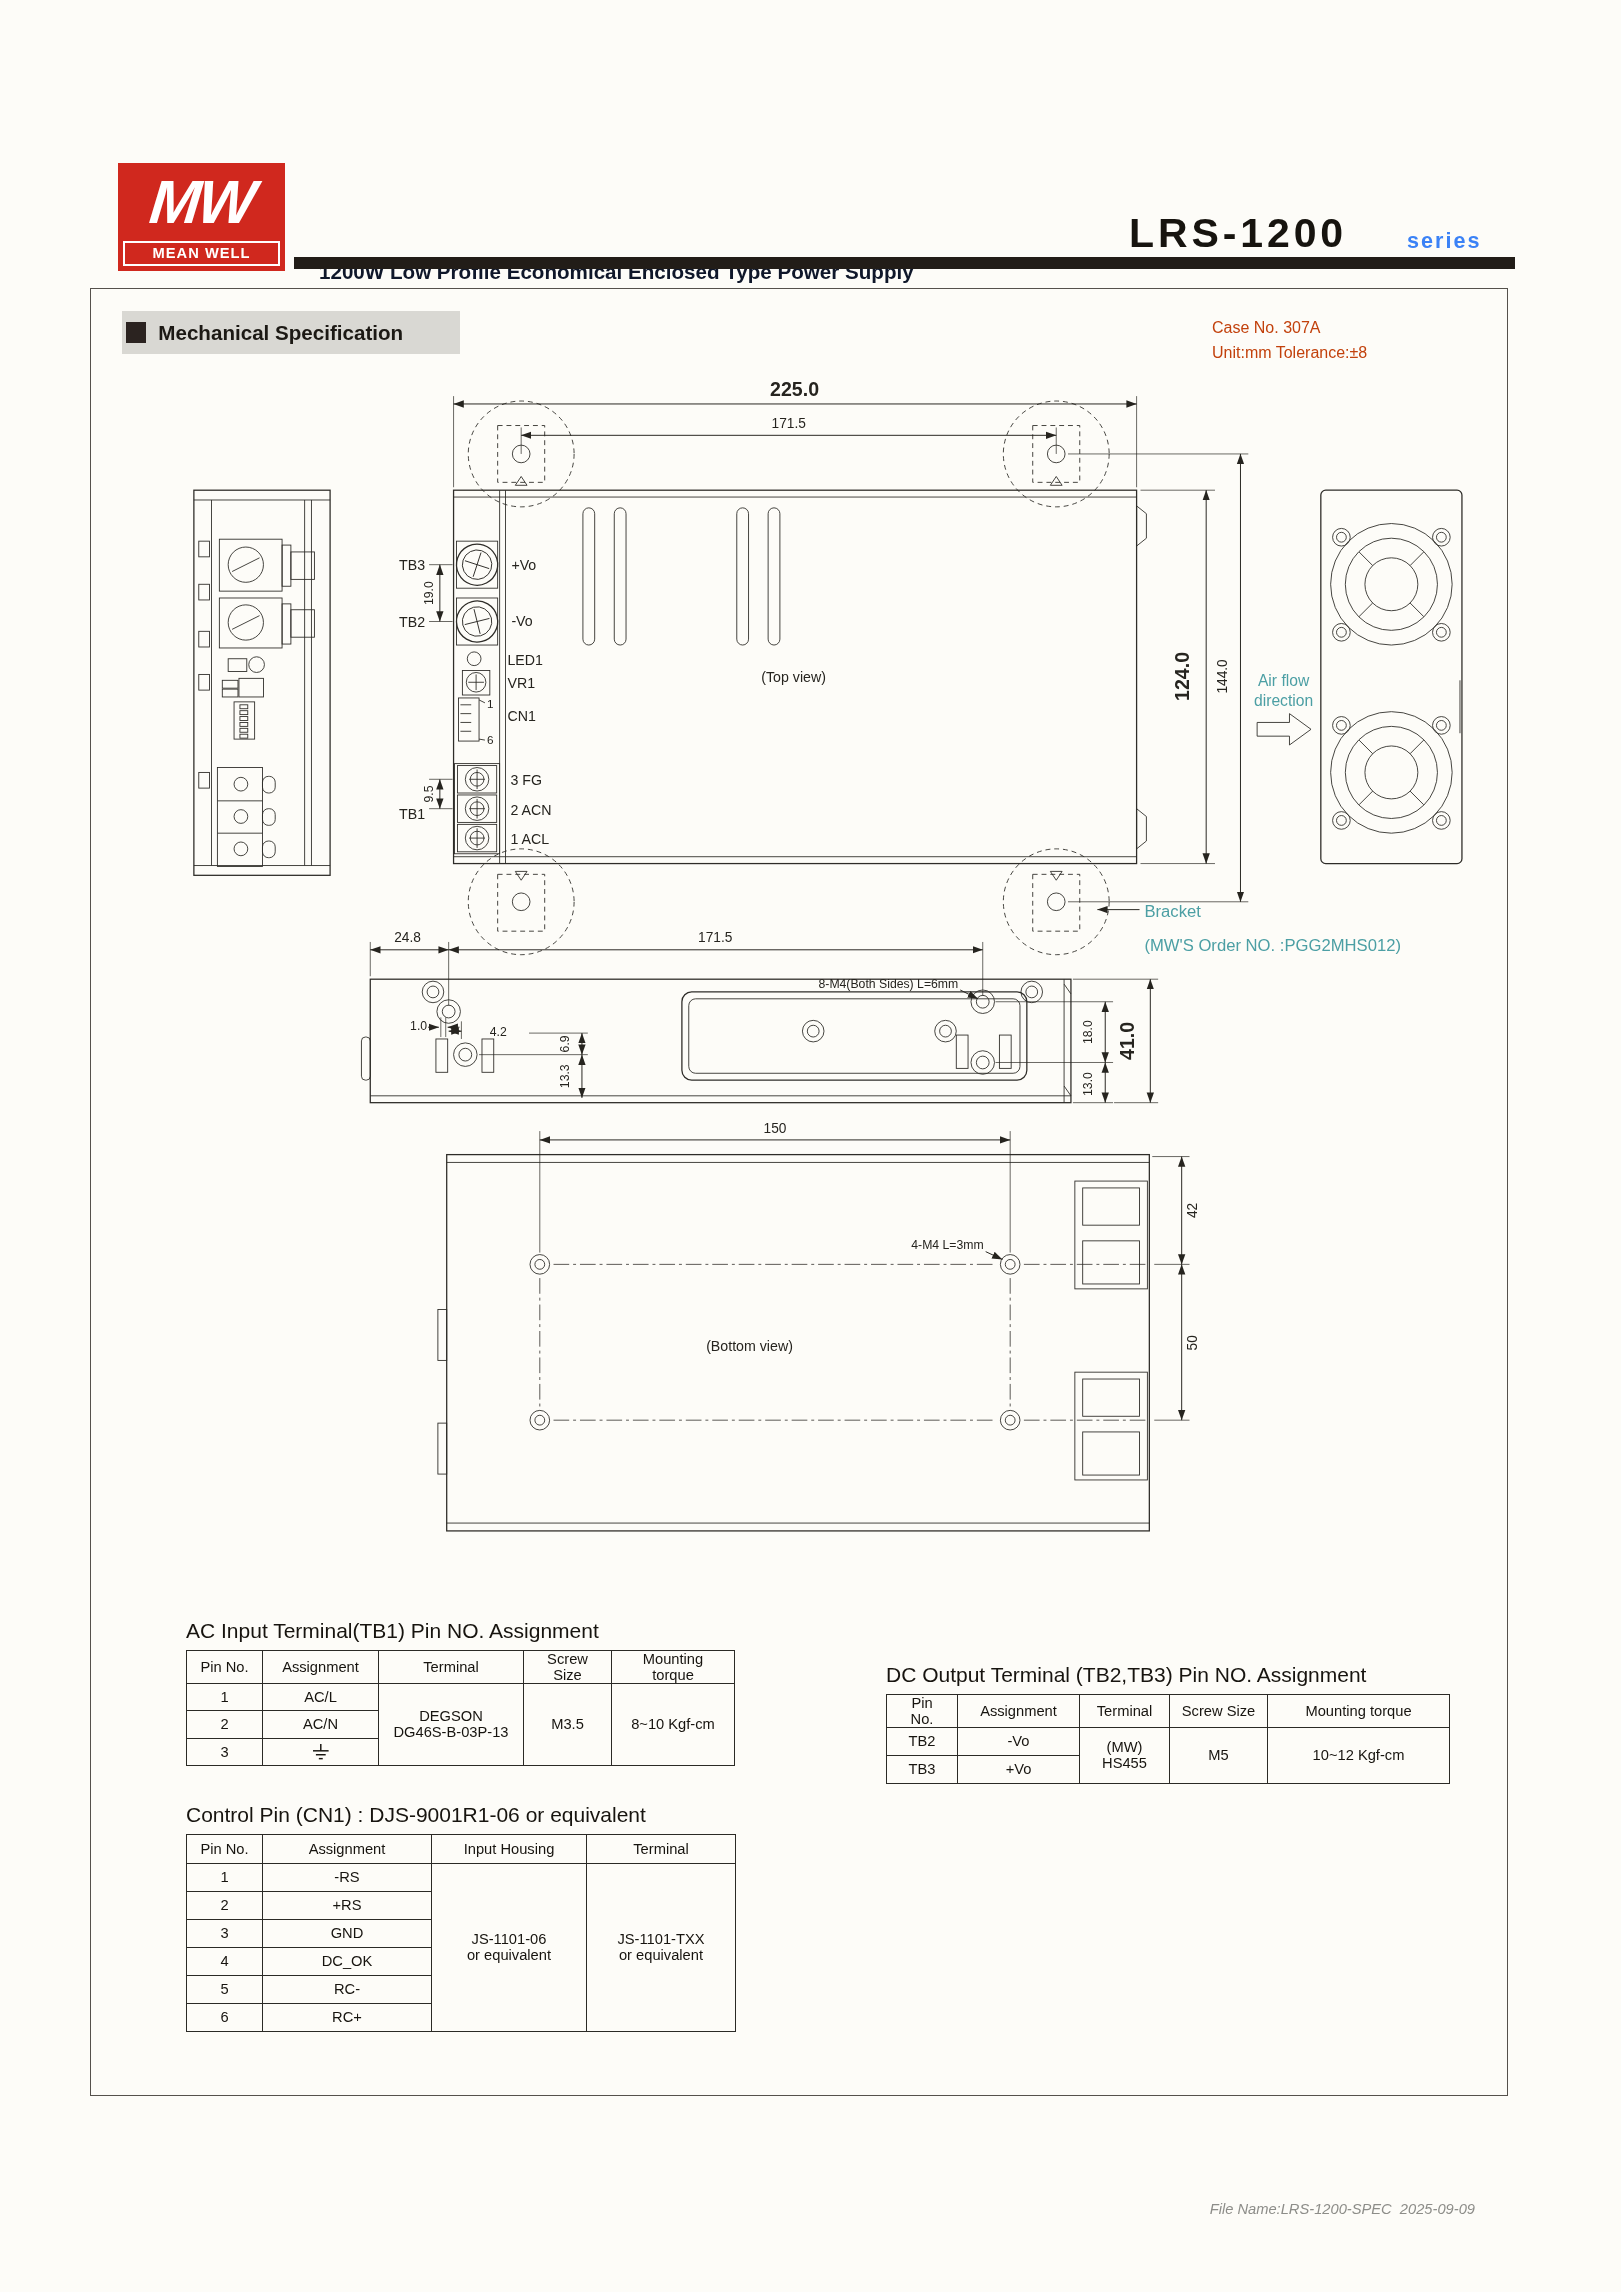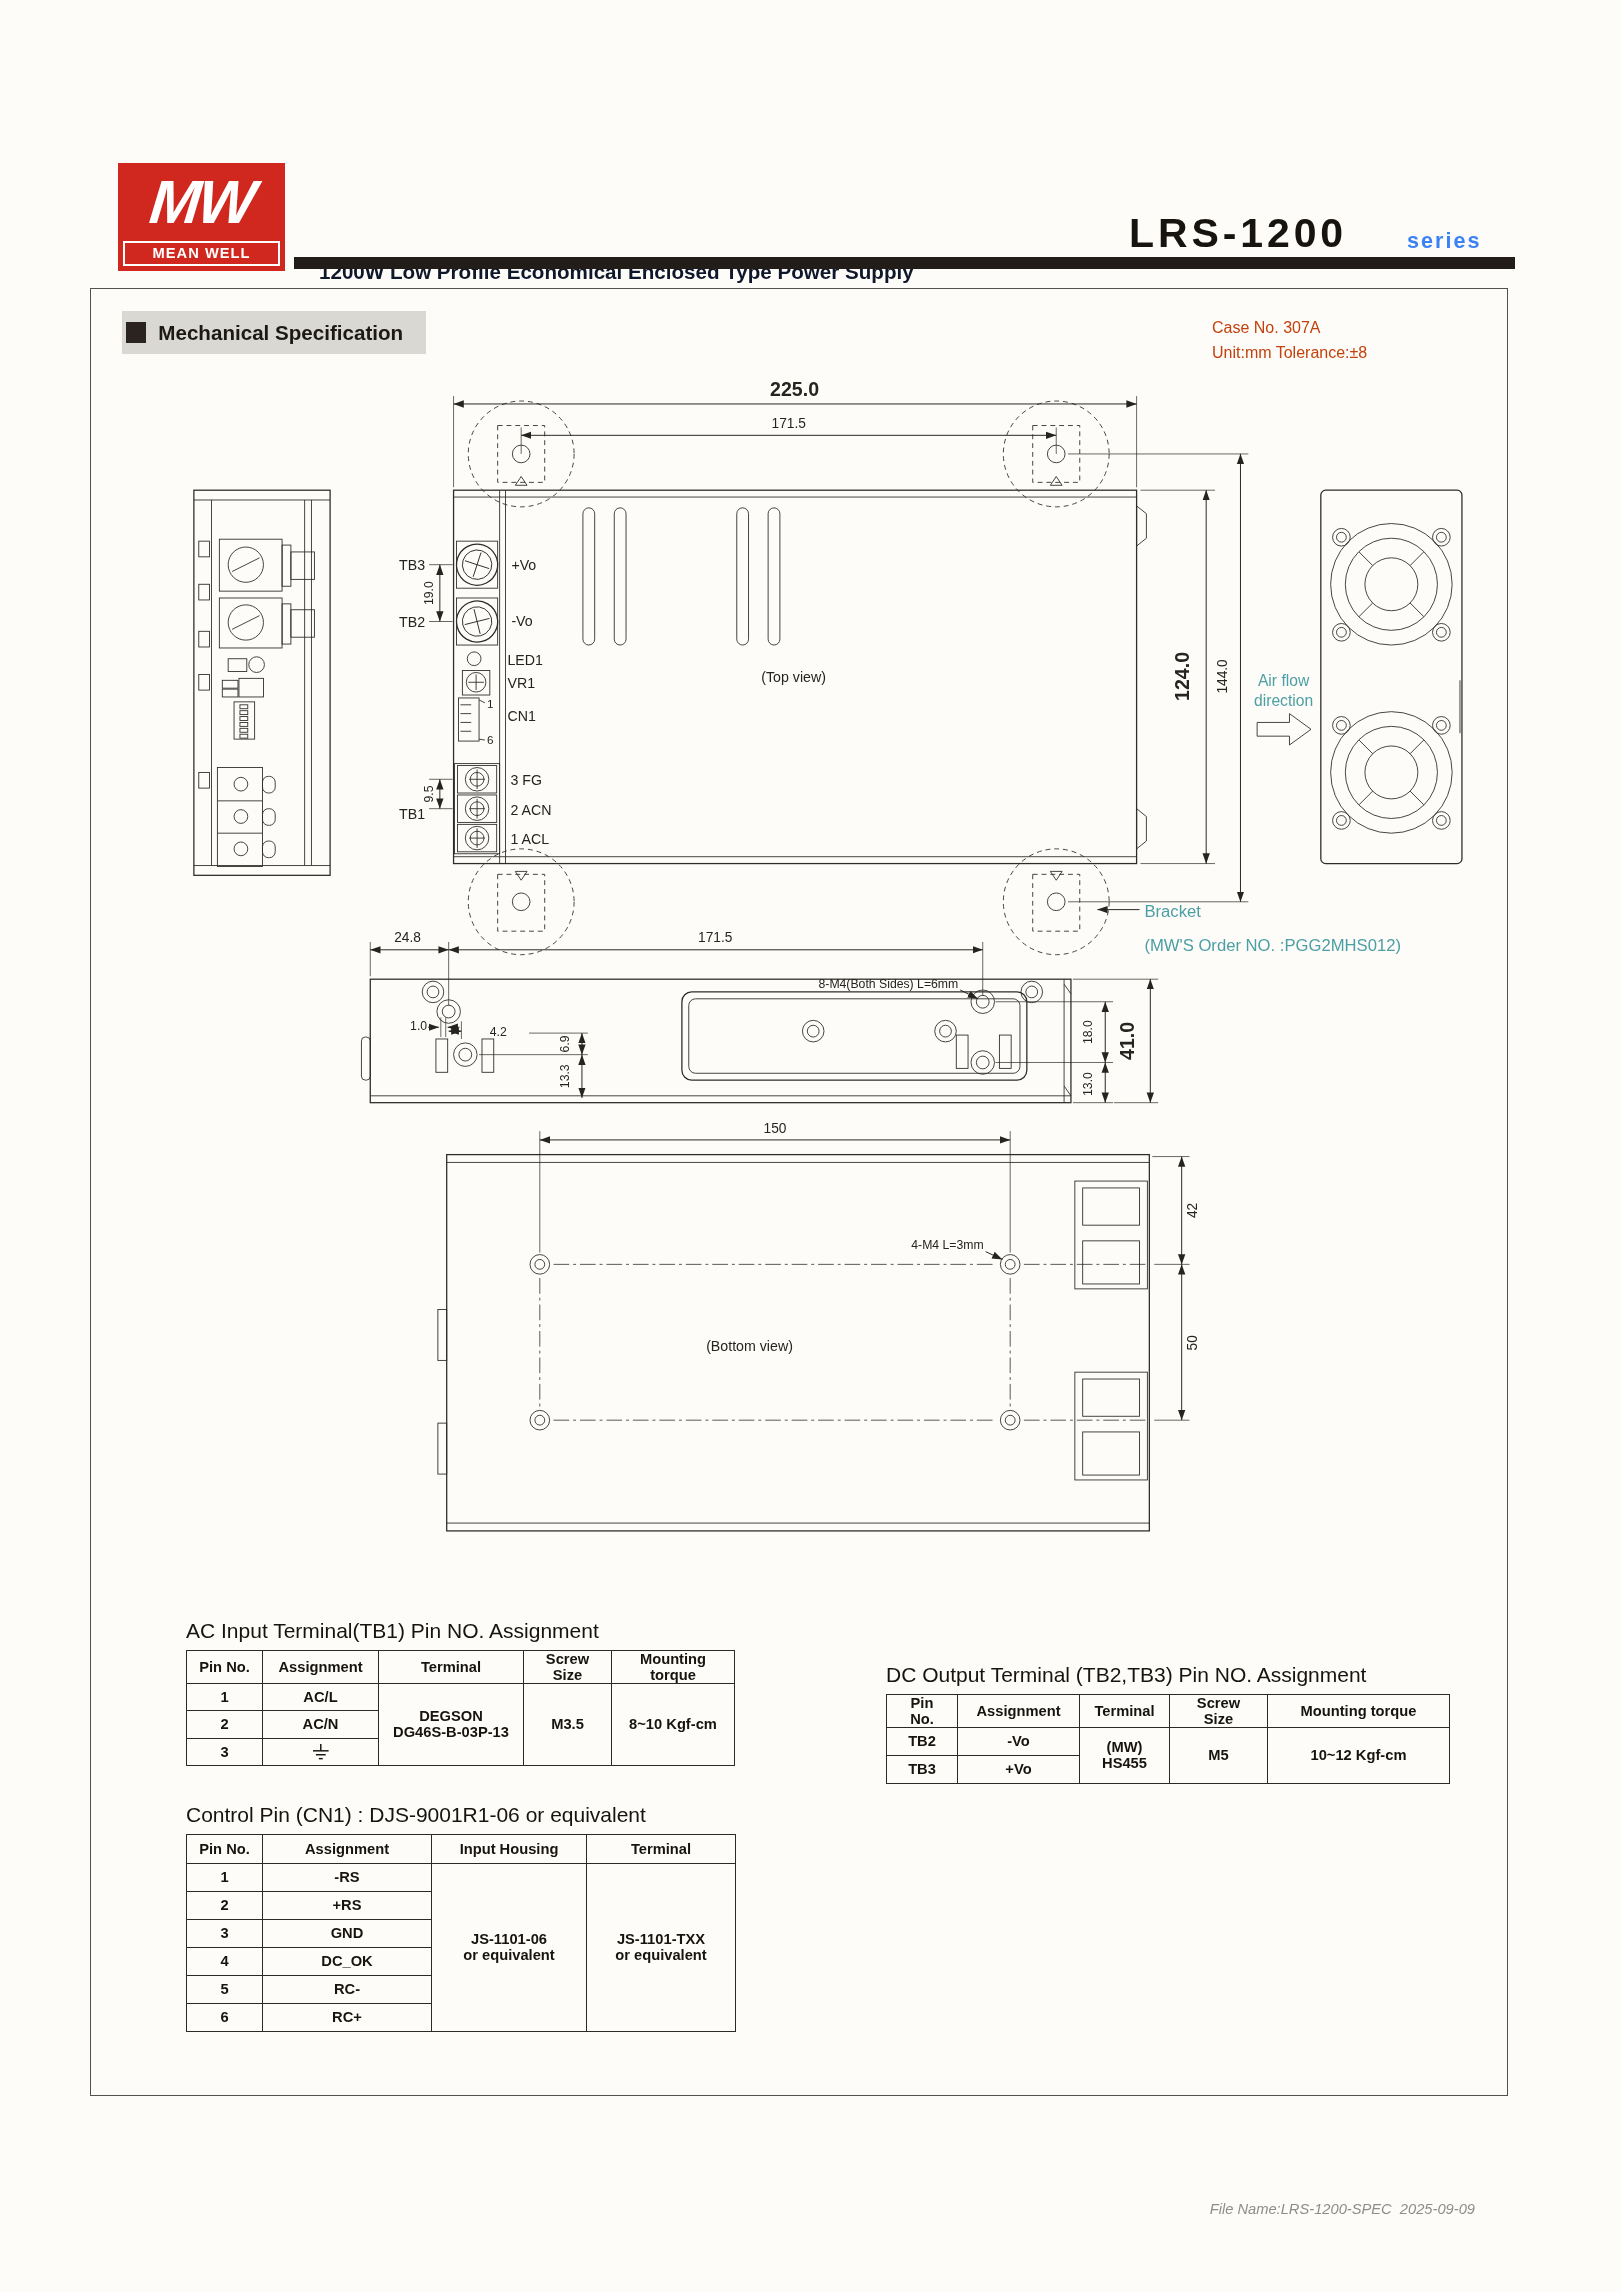--- a/index.html
+++ b/index.html
@@ -13,21 +13,21 @@
   #logo .mw { position:absolute; left:0; top:2px; width:100%; height:74px; display:flex; align-items:center; justify-content:center;
     font-weight:bold; font-style:italic; font-size:61px; color:#ffffff; letter-spacing:-2.9px; transform:skewX(-6deg); }
   #logo .brand { position:absolute; left:5px; right:4.9px; bottom:4.9px; height:25.5px; border:2px solid #ffffff;
     display:flex; align-items:center; justify-content:center; font-weight:bold; font-size:14.7px; color:#ffffff; letter-spacing:1px; }
   #doc-title { position:absolute; left:319px; top:228px; font-size:20.6px; font-weight:bold; color:#0f172a;margin-top:32px; }
   #series-name { position:absolute; left:1129px; top:210px; font-size:41px; font-weight:bold; letter-spacing:3.9px; color:#17140f; }
   #series-suffix { position:absolute; left:1407px; top:228px; font-size:21.6px; font-weight:bold; letter-spacing:2px; color:#3b82f6; }
   #header-bar { position:absolute; left:294px; top:257px; width:1221px; height:11.8px; background:#221d18; }
   
   #content-box { position:absolute; left:90px; top:288px; width:1418px; height:1808px; border:1px solid #55514c; background:transparent; }
-  #section-header { position:absolute; left:122px; top:311px; width:304px; height:43px; background:#d9d8d3; display:flex; align-items:center; }
+  #section-header { position:absolute; left:122px; top:311px; width:338px; height:43px; background:#d9d8d3; display:flex; align-items:center; }
   #section-header .sq { width:20.6px; height:20.6px; background:#2b2320; margin-left:3.9px; }
   #section-header .txt { margin-left:11.8px; font-size:20.6px; font-weight:bold; color:#1c1914; }
   #case-info { position:absolute; left:1212px; top:316px; font-size:16px; line-height:24.5px; color:#c2410c; }
   
   svg text { font-family:"Liberation Sans", sans-serif; fill:#26241f; }
   .ol  { fill:none; stroke:#2e2c28; stroke-width:1.3; }
   .ol2 { fill:none; stroke:#2e2c28; stroke-width:0.9; }
   .dash { fill:none; stroke:#2e2c28; stroke-width:0.9; stroke-dasharray:5 4; }
   .dadot { fill:none; stroke:#2e2c28; stroke-width:0.8; stroke-dasharray:16 4 3 4; }
   .ext { stroke:#26241f; stroke-width:0.7; fill:none; }
@@ -37,21 +37,21 @@
   .tdb { font-size:20px; font-weight:bold; }
   .ts  { font-size:12.5px; }
   .tlb { font-size:14.5px; }
   .tpin{ font-size:12px; }
   .tteal { font-size:17px; fill:#4c9fa4; }
   .tteal-s { font-size:16px; fill:#4c9fa4; }
   
   .tbl-wrap { position:absolute; }
   .tbl-title { font-size:21px; color:#17140f; margin-bottom:6.9px; }
   table.spec { border-collapse:collapse; table-layout:fixed; font-size:14.7px; color:#17140f; background:transparent; }
-  table.spec th, table.spec td { border:1.4px solid #2b2a26; text-align:center; vertical-align:middle; font-weight:bold; padding:0 11px; }
+  table.spec th, table.spec td { border:1.4px solid #2b2a26; text-align:center; vertical-align:middle; font-weight:normal; padding:0 11px; }
   table.spec th { height:29px; }
   .gnd-icon { display:inline-block; vertical-align:middle; }
   
   #footer-note { position:absolute; left:980px; top:2201px; width:495px; text-align:right; font-size:14.7px;
     font-style:italic; color:#8d8d89; white-space:pre; }
 </style>
 </head>
 <body>
 
 <div id="page">

